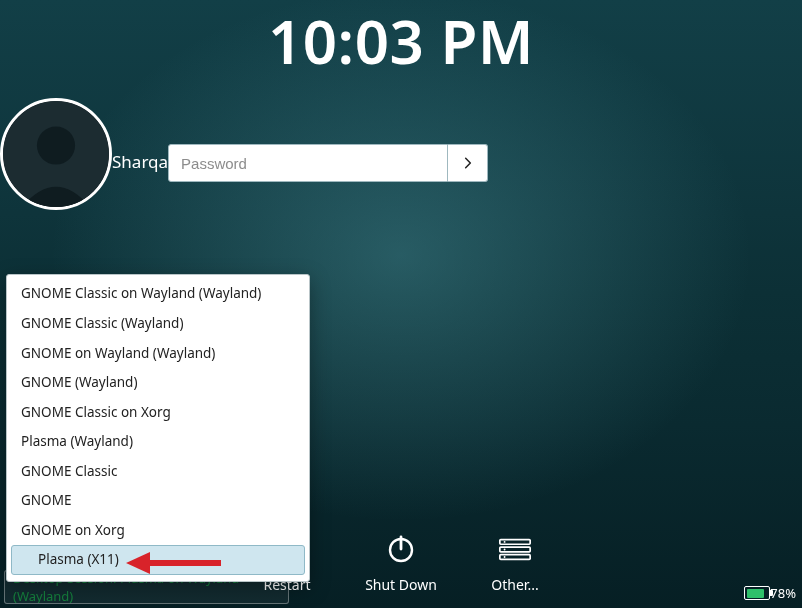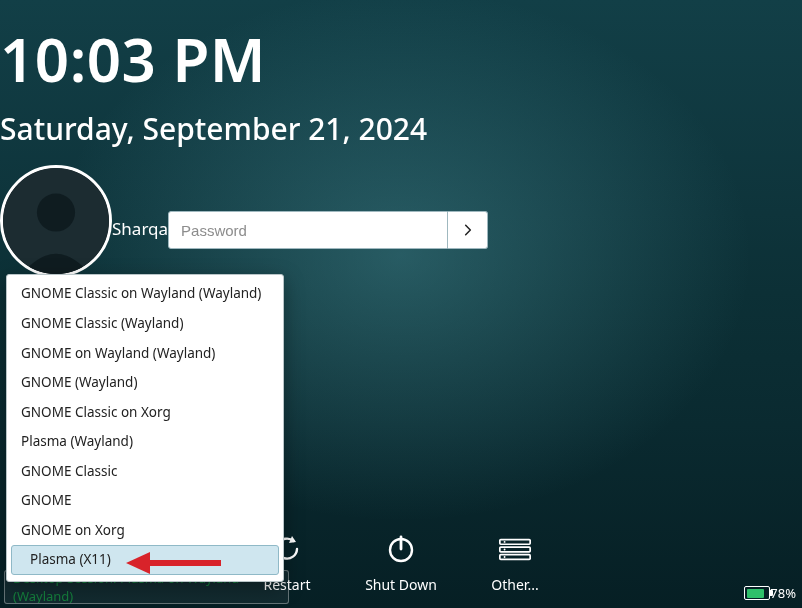--- a/index.html
+++ b/index.html
@@ -6,22 +6,21 @@
   html, body { width: 802px; height: 608px; overflow: hidden; }
   body {
     font-family: "Noto Sans", "Open Sans", "Segoe UI", sans-serif;
     color: #ffffff;
     background:
       radial-gradient(ellipse 500px 380px at 50% 42%, rgba(90,170,180,0.35), rgba(0,0,0,0) 70%),
       linear-gradient(180deg, #123f47 0%, #0e343b 35%, #0c3036 48%, #0a2a30 70%, #061f24 100%);
     position: relative;
   }
   .clock {
-    text-align: left;
-    padding-top: 18px;
+    text-align: center;
   }
   .clock-time {
     font-size: 60px;
     font-weight: 600;
     letter-spacing: 0.5px;
   }
   .clock-date {
     font-size: 30px;
     font-weight: 500;
     margin-top: 8px;
@@ -97,41 +96,41 @@
   .action .icon {
     width: 36px; height: 36px;
     display: flex; align-items: center; justify-content: center;
   }
 
   
   .session-menu {
     position: absolute;
     left: 6px;
     bottom: 26px;
-    width: 278px;
+    width: 304px;
     background: #ffffff;
     color: #222222;
     border: 1px solid #b9c5c8;
     border-radius: 3px;
     box-shadow: 0 6px 20px rgba(0,0,0,0.35);
     padding: 4px 0;
     font-size: 13.5px;
   }
   .session-item {
     padding: 5px 14px;
     line-height: 1.45;
     cursor: pointer;
     white-space: nowrap;
   }
   .session-item.selected {
     background: #cfe6ef;
     margin: 0 4px 2px 4px;
     border: 1px solid #8fb9c7;
     border-radius: 3px;
-    padding: 4px 18px;
+    padding: 4px 26px;
   }
 
   .session-button {
     position: absolute;
     left: 4px;
     bottom: 4px;
     max-width: 285px;
     height: 34px;
     display: flex;
     align-items: center;
@@ -182,21 +181,20 @@
     width: 100px;
     height: 30px;
     pointer-events: none;
   }
 </style>
 </head>
 <body>
 
 <div class="clock">
   <div class="clock-time">10:03 PM</div>
-  <div class="clock-date">Saturday, September 21, 2024</div>
 </div>
 
 <div class="user-block">
   <div class="avatar">
     <svg viewBox="0 0 100 100">
       <circle cx="50" cy="50" r="50" fill="#1c2c31"></circle>
       <circle cx="50" cy="42" r="18" fill="#0f1c20"></circle>
       <path d="M18 100 Q50 62 82 100 Z" fill="#0f1c20"></path>
     </svg>
   </div>

